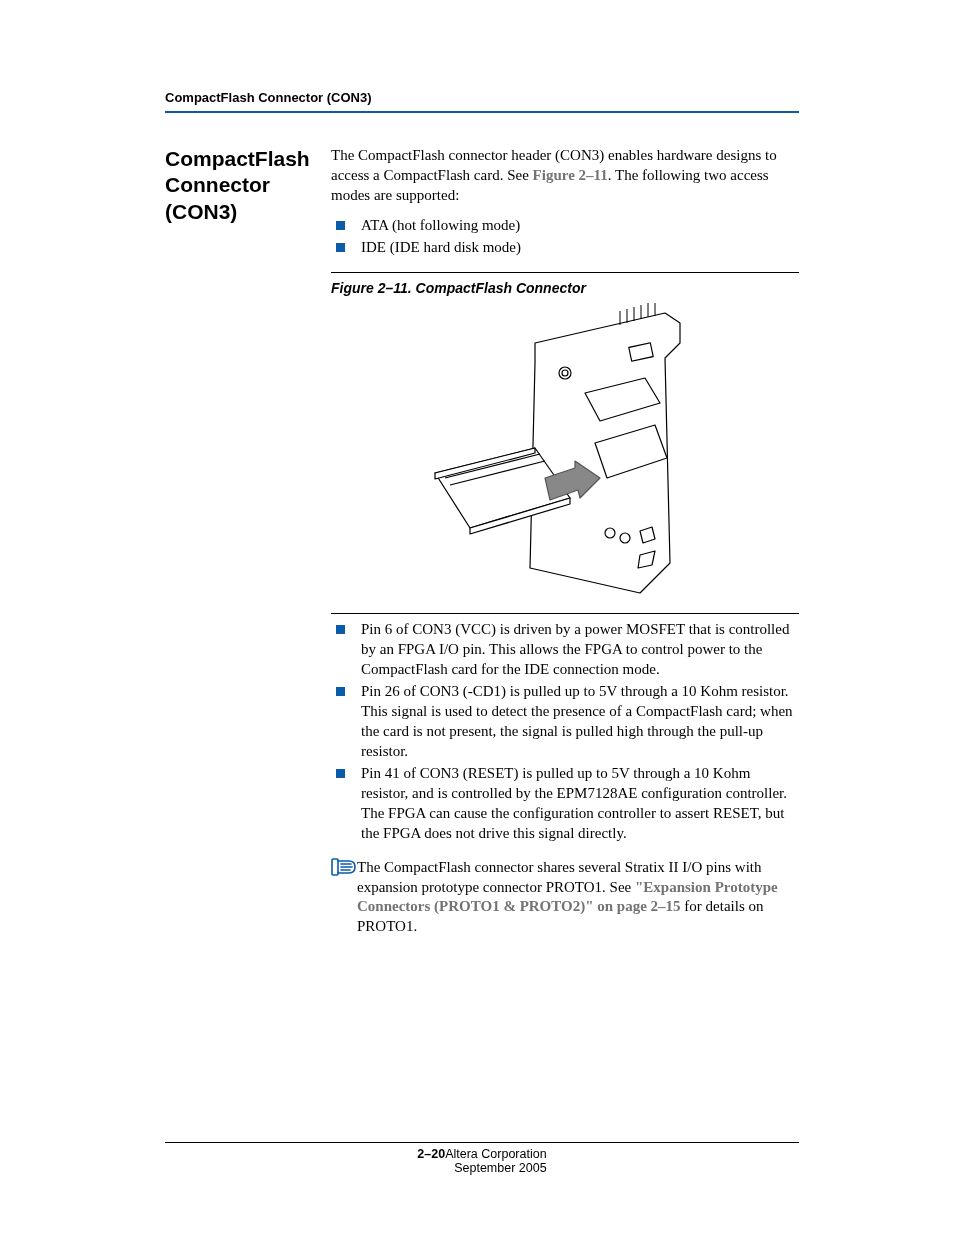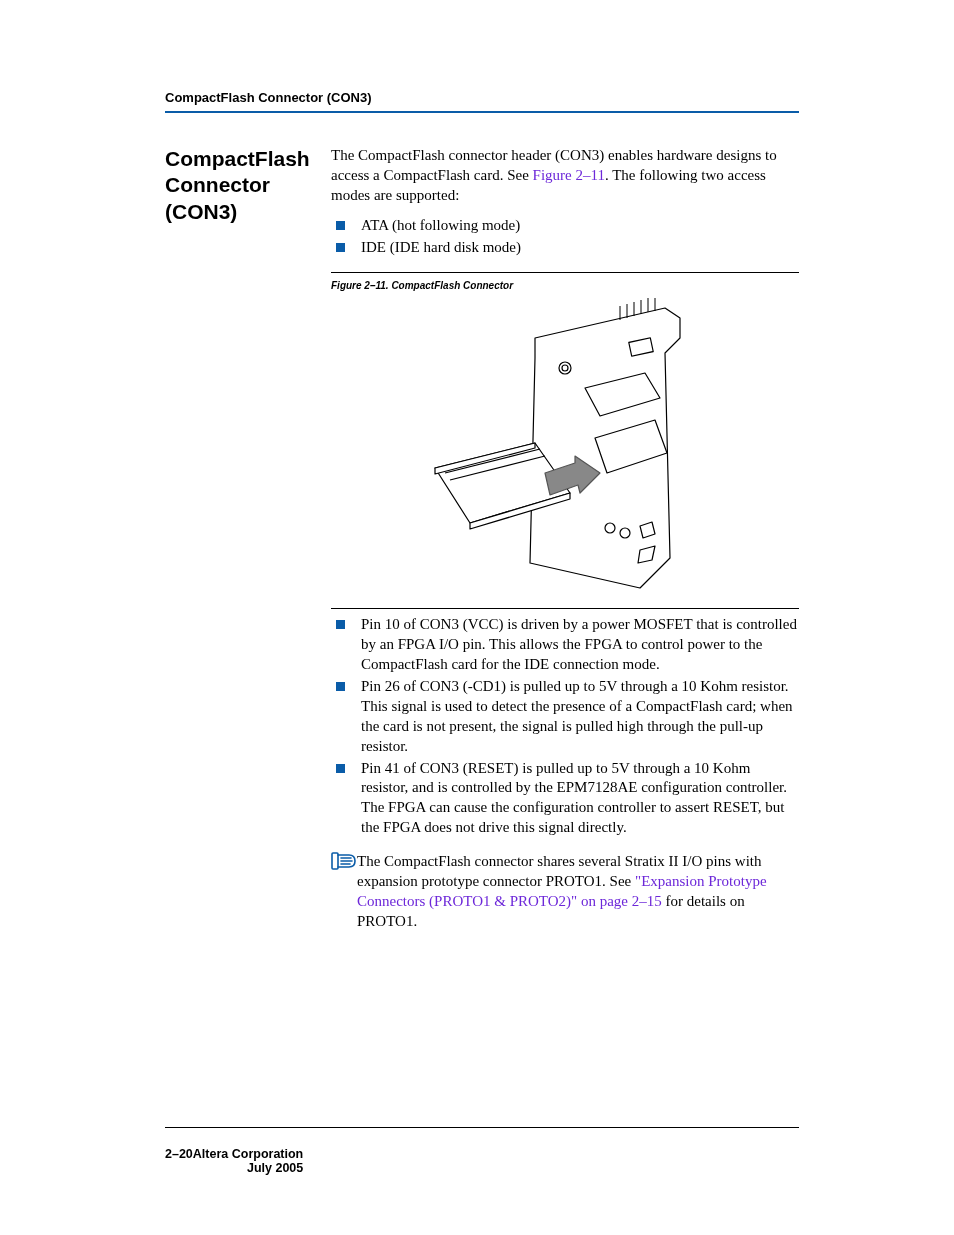--- a/index.html
+++ b/index.html
@@ -38,21 +38,21 @@
     font-size: 21px;
     line-height: 1.25;
     margin: 0;
   }
   .main {
     flex: 1;
     font-size: 15px;
     line-height: 1.33;
   }
   .para { margin: 0 0 10px 0; }
-  .link { color: #6d28d9; }
+  .link { color: #737373; font-weight: bold; }
   ul.sq { list-style: none; padding: 0; margin: 0 0 14px 0; }
   ul.sq > li {
     position: relative;
     padding-left: 30px;
     margin-bottom: 2px;
   }
   ul.sq > li::before {
     content: "";
     position: absolute;
     left: 5px;
@@ -63,21 +63,21 @@
   }
   hr.rule {
     border: none;
     border-top: 1px solid #000;
     margin: 10px 0 6px 0;
   }
   .fig-caption {
     font-family: Arial, Helvetica, sans-serif;
     font-weight: bold;
     font-style: italic;
-    font-size: 10px;
+    font-size: 14px;
     margin-bottom: 6px;
   }
   .figure-box {
     display:flex;
     justify-content:center;
     margin-bottom: 4px;
   }
   .note-row {
     display: flex;
     margin-top: 14px;
@@ -88,28 +88,28 @@
     font-size: 20px;
     line-height: 1;
   }
   .note-text { flex: 1; }
   .footer {
     position: absolute;
     left: 165px;
     right: 155px;
     bottom: 60px;
     border-top: 1px solid #000;
-    padding-top: 19px;
+    padding-top: 4px;
     display: flex;
-    justify-content: flex-start;
+    justify-content: center;
     font-family: Arial, Helvetica, sans-serif;
     font-size: 12.5px;
   }
   .footer .l { font-weight: bold; }
-  .footer .r { text-align: right; font-weight: bold; }
+  .footer .r { text-align: right; font-weight: normal; }
   .footer .l .sub { font-weight: bold; }
 </style>
 </head>
 <body>
 
 <div class="page">
   <div class="running-head">CompactFlash Connector (CON3)</div>
 
   <div class="content-row">
     <div class="side">
@@ -164,21 +164,21 @@
               <polygon points="130,175 160,165 160,158 185,175 165,195 163,187 135,197"></polygon>
             </g>
           </g>
         </svg>
       </div>
 
       <hr class="rule">
 
 
       <ul class="sq">
-        <li>Pin 10 of CON3 (VCC) is driven by a power MOSFET that is controlled by an FPGA I/O pin. This allows the FPGA to control power to the CompactFlash card for the IDE connection mode.</li>
+        <li>Pin 6 of CON3 (VCC) is driven by a power MOSFET that is controlled by an FPGA I/O pin. This allows the FPGA to control power to the CompactFlash card for the IDE connection mode.</li>
         <li>Pin 26 of CON3 (-CD1) is pulled up to 5V through a 10 Kohm resistor. This signal is used to detect the presence of a CompactFlash card; when the card is not present, the signal is pulled high through the pull-up resistor.</li>
         <li>Pin 41 of CON3 (RESET) is pulled up to 5V through a 10 Kohm resistor, and is controlled by the EPM7128AE configuration controller. The FPGA can cause the configuration controller to assert RESET, but the FPGA does not drive this signal directly.</li>
       </ul>
 
       <div class="note-row">
         <div class="note-icon">
           <svg width="26" height="18" viewBox="0 0 26 18">
             <g fill="none" stroke="#0a5ca8" stroke-width="1.6" stroke-linecap="round">
               <rect x="1" y="1" width="6" height="16" rx="1"></rect>
               <path d="M7 3 H18 Q24 3 24 9 Q24 15 18 15 H7"></path>
@@ -196,15 +196,15 @@
     </div>
   </div>
 </div>
 
 <div class="footer">
   <div class="l">
     <div>2–20</div>
   </div>
   <div class="r">
     <div>Altera Corporation</div>
-    <div>July 2005</div>
+    <div>September 2005</div>
   </div>
 </div>
 
 </body></html>

